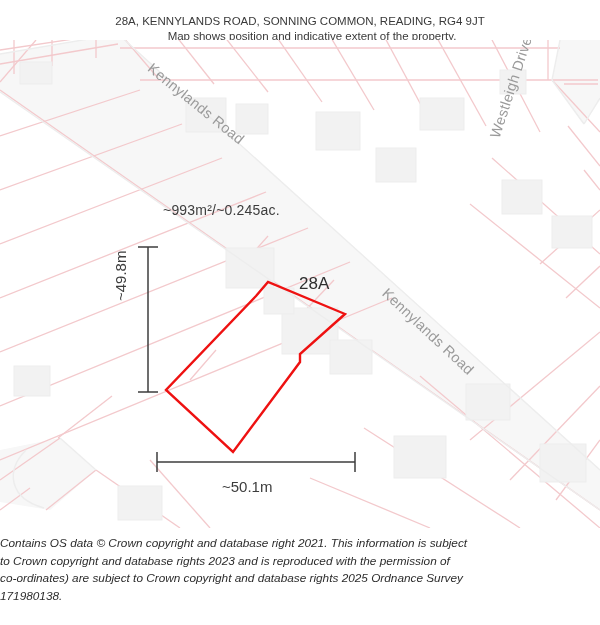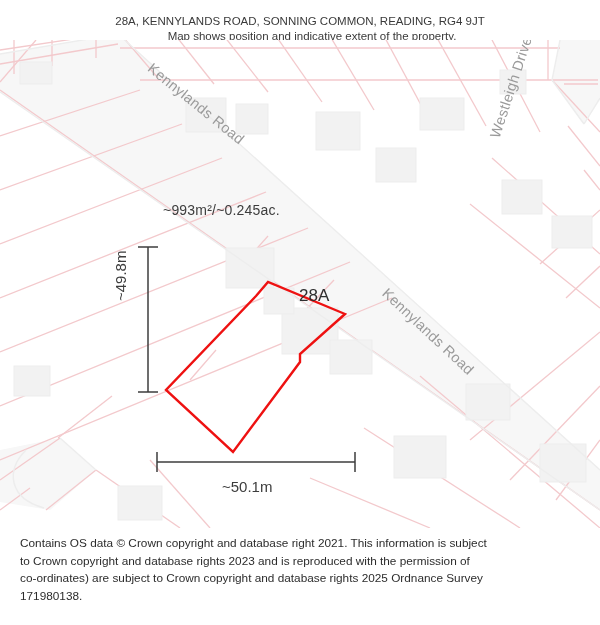--- a/index.html
+++ b/index.html
@@ -68,21 +68,20 @@
     letter-spacing: 0.2px;
     white-space: nowrap;
   }
   .plot-label {
     position: absolute;
     left: 299px;
     top: 234px;
     font-size: 17px;
     color: #2f2f2f;
     white-space: nowrap;
-    margin-top: 12px;
   }
   .dim-vertical {
     position: absolute;
     left: 112px;
     top: 261px;
     font-size: 15px;
     color: #3d3d3d;
     white-space: nowrap;
     transform: rotate(-90deg);
     transform-origin: left top;
@@ -121,22 +120,23 @@
     transform: rotate(-72deg);
     transform-origin: left top;
   }
 
   
   .footer {
     position: absolute;
     left: 0;
     top: 535px;
     width: 600px;
-    padding: 0 20px;
+    padding: 0 0;
     box-sizing: border-box;
+    font-style: italic;
   }
   .footer p {
     margin: 0;
     font-size: 11.8px;
     line-height: 17.5px;
     color: #2c2c2c;
   }
 </style>
 </head>
 <body>

